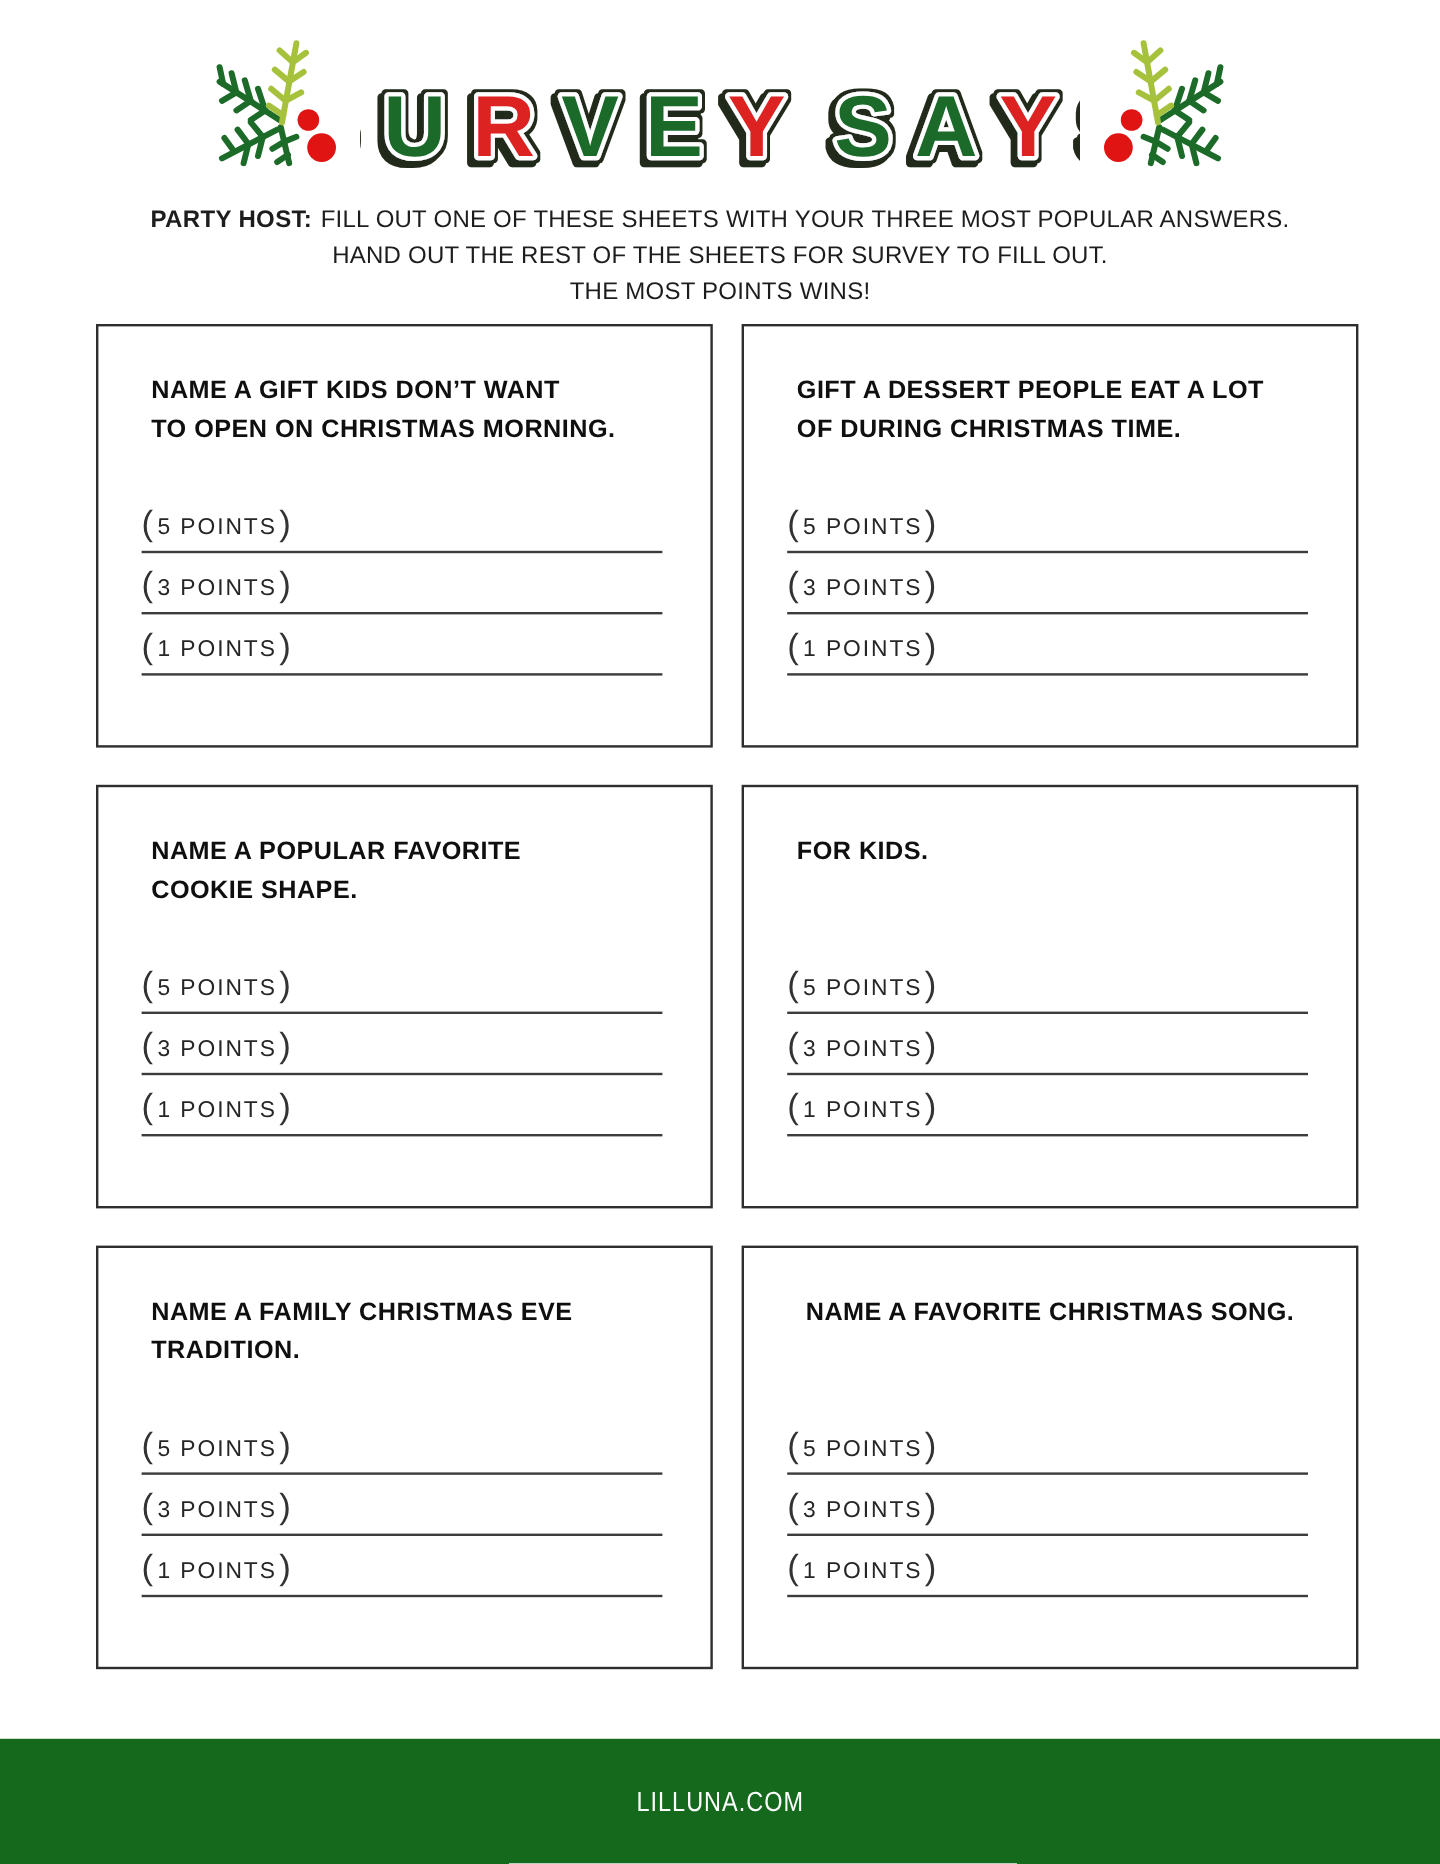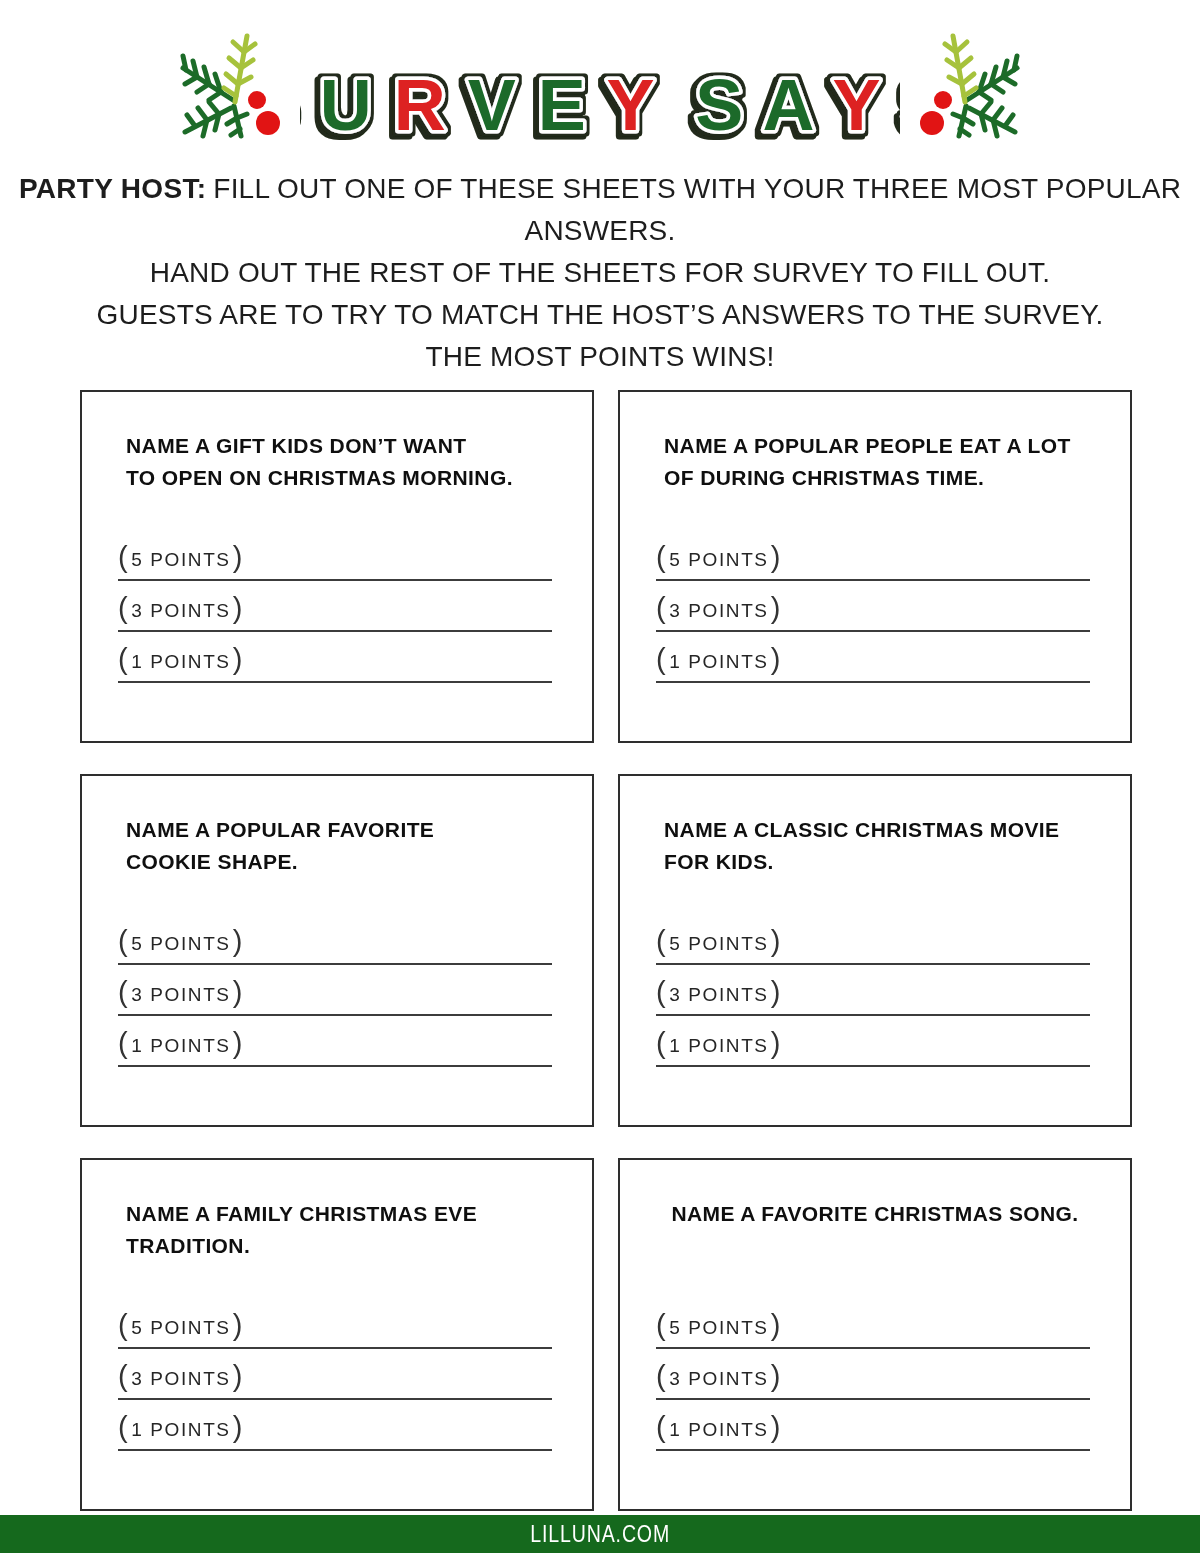--- a/index.html
+++ b/index.html
@@ -31,21 +31,21 @@
     font-family: "Liberation Sans", sans-serif;
     font-weight: bold;
     font-size: 72px;
     letter-spacing: 1px;
   }
 
   
   .instructions {
     margin-top: 12px;
     text-align: center;
-    font-size: 28px;
+    font-size: 20px;
     line-height: 1.5;
     color: #1d1d1d;
     letter-spacing: 0.2px;
   }
   .instructions p { margin: 0; }
   .ins-prefix { font-weight: bold; margin-right: 7px; letter-spacing: 0.3px; }
 
   
   .grid {
     width: 1064px;
@@ -227,21 +227,20 @@
         <circle cx="86" cy="70" r="9"></circle>
         <circle cx="97" cy="93" r="12"></circle>
       </g>
     </svg>
   </span>
 </header>
 
 <section class="instructions">
   <p><b class="ins-prefix">PARTY HOST:</b><span>FILL OUT ONE OF THESE SHEETS WITH YOUR THREE MOST POPULAR ANSWERS.</span></p>
   <p>HAND OUT THE REST OF THE SHEETS FOR SURVEY TO FILL OUT.</p>
-  <p>GUESTS ARE TO TRY TO MATCH THE HOST’S ANSWERS TO THE SURVEY.</p>
   <p>THE MOST POINTS WINS!</p>
 </section>
 
 <main class="grid">
 
   <section class="card">
     <h2 class="q">
       <span class="qline">NAME A GIFT KIDS DON’T WANT</span>
       <span class="qline">TO OPEN ON CHRISTMAS MORNING.</span>
     </h2>
@@ -265,21 +264,21 @@
             <span class="paren paren-open">(</span>
             <span>1 POINTS</span>
             <span class="paren paren-close">)</span>
           </span>
       </div>
     </div>
   </section>
 
   <section class="card">
     <h2 class="q">
-      <span class="qline">NAME A POPULAR PEOPLE EAT A LOT</span>
+      <span class="qline">GIFT A DESSERT PEOPLE EAT A LOT</span>
       <span class="qline">OF DURING CHRISTMAS TIME.</span>
     </h2>
     <div class="points">
       <div class="point-row">
         <span class="plabel">
             <span class="paren paren-open">(</span>
             <span>5 POINTS</span>
             <span class="paren paren-close">)</span>
           </span>
       </div>
@@ -325,21 +324,20 @@
             <span class="paren paren-open">(</span>
             <span>1 POINTS</span>
             <span class="paren paren-close">)</span>
           </span>
       </div>
     </div>
   </section>
 
   <section class="card">
     <h2 class="q">
-      <span class="qline">NAME A CLASSIC CHRISTMAS MOVIE</span>
       <span class="qline">FOR KIDS.</span>
     </h2>
     <div class="points">
       <div class="point-row">
         <span class="plabel">
             <span class="paren paren-open">(</span>
             <span>5 POINTS</span>
             <span class="paren paren-close">)</span>
           </span>
       </div>

